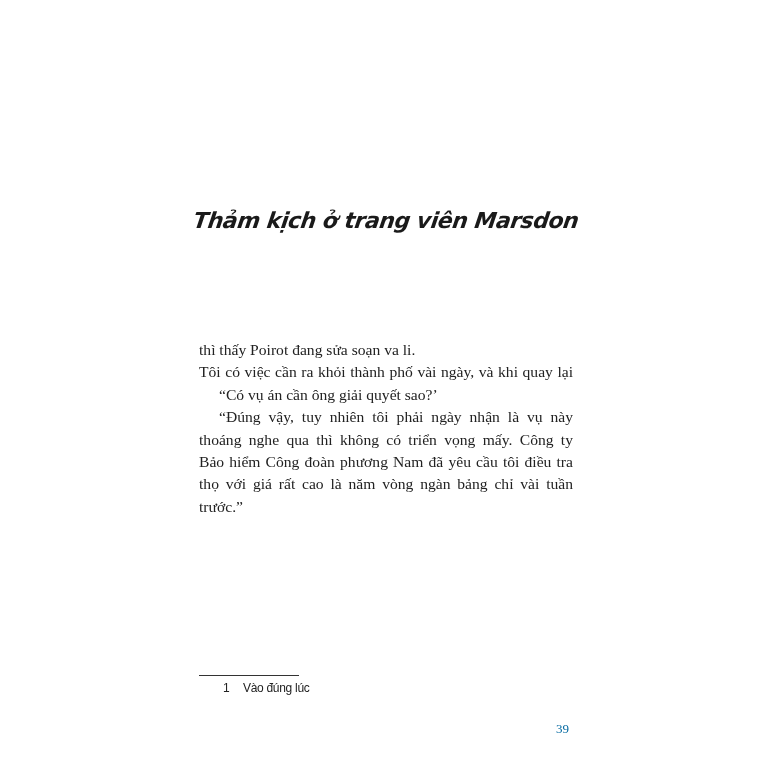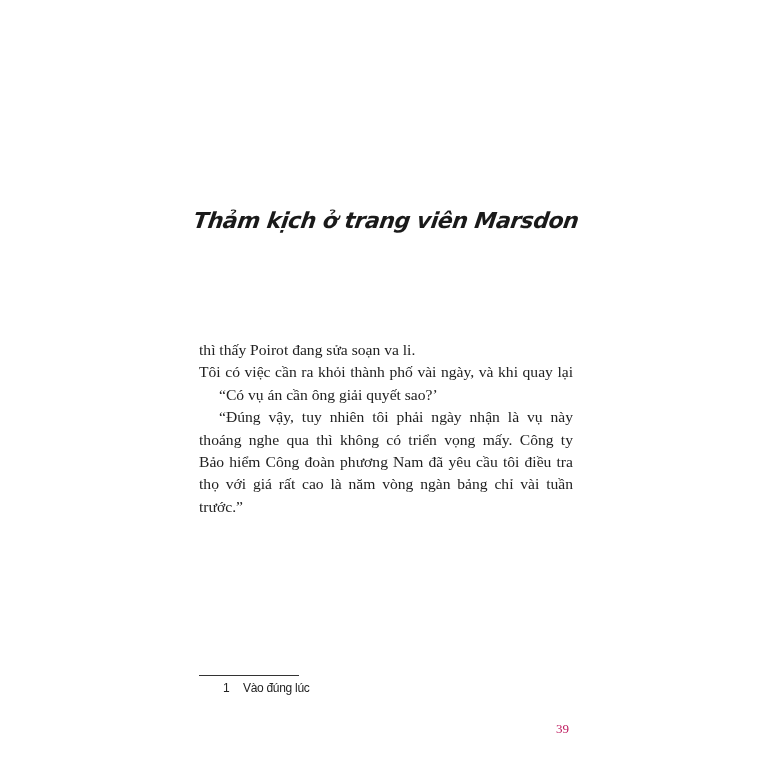--- a/index.html
+++ b/index.html
@@ -25,21 +25,21 @@
     .it { font-style: italic; }
     .sup { font-size: 8px; vertical-align: super; }
     .fn-rule { position: absolute; left: 199px; top: 675px; width: 100px; height: 1px; background: #333; }
     .footnote {
       position: absolute; left: 199px; top: 681px;
       font-family: Liberation Sans, sans-serif; font-size: 12px; color: #222; letter-spacing: -0.3px; margin-left: 24px;
     }
     .footnote .num { display: inline-block; width: 20px; }
     .page-num {
       position: absolute; left: 556px; top: 721px;
-      font-family: "Liberation Serif", serif; font-size: 13px; color: #be185d;
+      font-family: "Liberation Serif", serif; font-size: 13px; color: #0369a1;
     }
   </style>
 </head>
 <body>
 
 <div class="page">
   <div class="title">Thảm kịch ở trang viên Marsdon</div>
 
   <div class="body-text">
     <span class="line last">thì thấy Poirot đang sửa soạn va li.</span>

